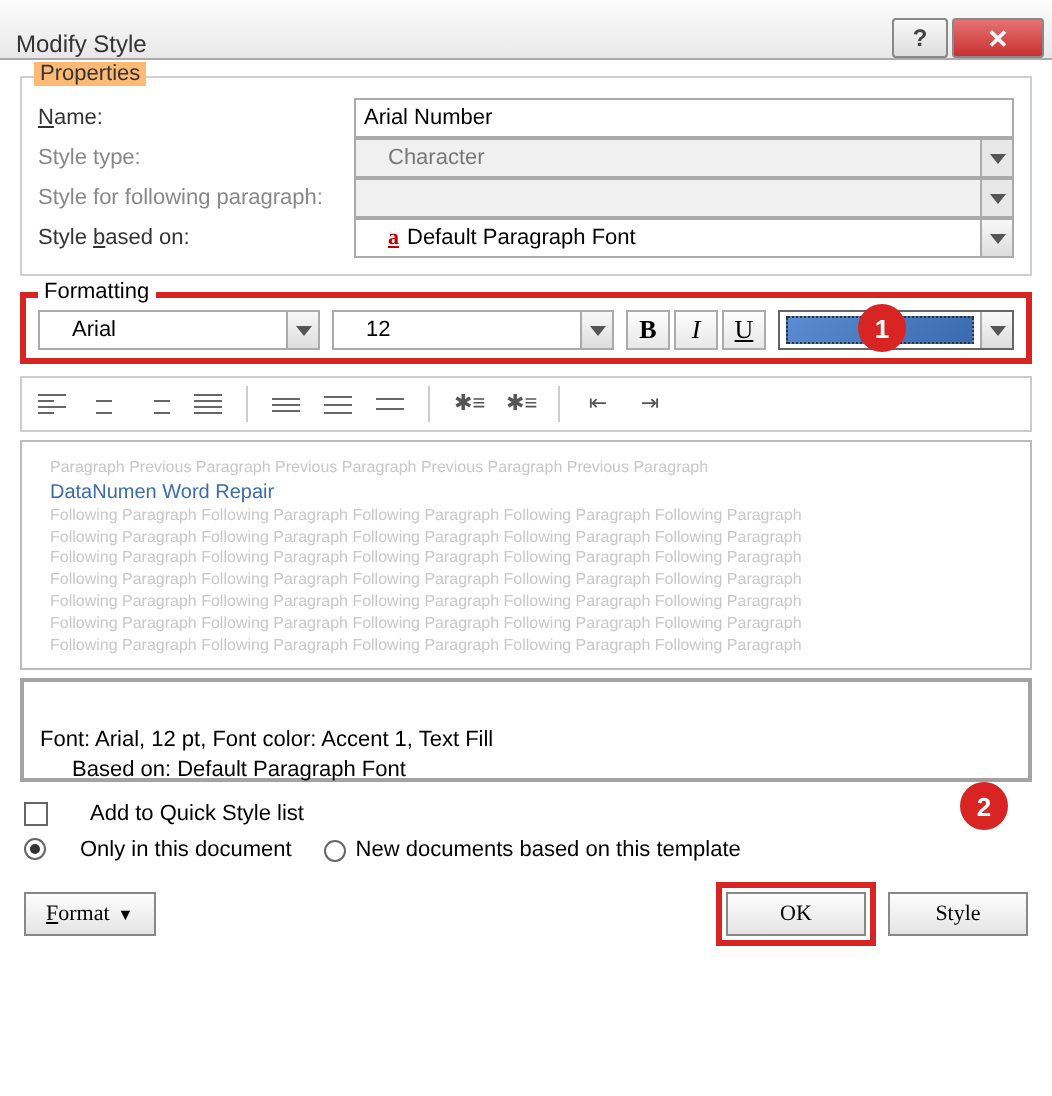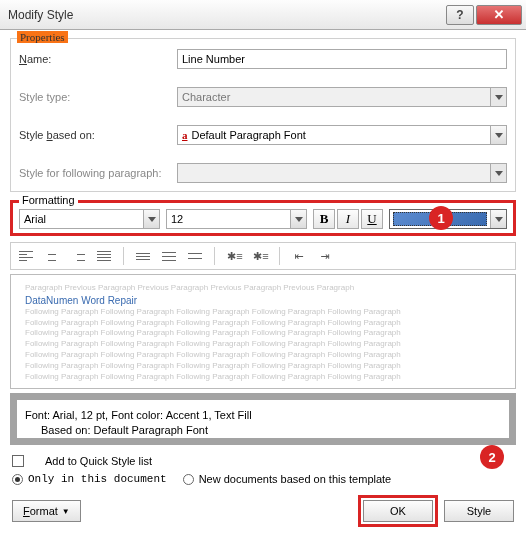--- a/index.html
+++ b/index.html
@@ -1,40 +1,40 @@
 <!DOCTYPE html>
 <html><head>
 <meta charset="utf-8">
 <style>
 * { box-sizing: border-box; margin: 0; padding: 0; }
 body { font-family: "Segoe UI", Tahoma, sans-serif; font-size: 11px; background: #fff; width: 526px; height: 548px; overflow: hidden; }
 
 
-.titlebar { height: 30px; background: linear-gradient(#fdfdfd, #e8e8e8); border-bottom: 1px solid #aaa; display: flex; align-items: center; padding: 0 4px 0 8px; }
+.titlebar { height: 30px; background: linear-gradient(#fdfdfd, #e8e8e8); border-bottom: 1px solid #aaa; display: flex; align-items: flex-end; padding: 0 4px 0 8px; }
 .titlebar-title { flex: 1; color: #333; font-size: 12px; }
 .titlebar-btns { display: flex; gap: 2px; }
 .tb-btn { width: 28px; height: 20px; border: 1px solid #888; border-radius: 2px; display: flex; align-items: center; justify-content: center; font-size: 12px; }
 .tb-help { background: linear-gradient(#f8f8f8, #ddd); color: #444; font-weight:bold; }
 .tb-close { width: 46px; background: linear-gradient(#e57373, #c93030); color: #fff; font-weight: bold; font-size: 13px; }
 
 .content { padding: 8px 10px; }
 
 
 .group { border: 1px solid #d0d0d0; padding: 10px 8px 8px; margin-bottom: 8px; position: relative; }
-.group-lbl { position: absolute; top: -8px; left: 6px; background: #f97316; padding: 0 3px; color: #333; font-family: Liberation Serif, serif; }
-
-.row { display: flex; align-items: center; margin-bottom: 18px; }
+.group-lbl { position: absolute; top: -8px; left: 6px; background: #fdba74; padding: 0 3px; color: #333; }
+
+.row { display: flex; align-items: center; margin-bottom: 0; }
 .row-lbl { width: 158px; color: #333; }
 .row-lbl.disabled { color: #888; }
 .row-lbl u { text-decoration: underline; }
 
 .tfield { flex: 1; height: 20px; border: 1px solid #aaa; background: #fff; padding: 2px 4px; font-size: 11px; display: flex; align-items: center; }
 .combo { flex: 1; height: 20px; border: 1px solid #aaa; background: #fff; display: flex; align-items: center; }
 .combo.disabled { background: #f0f0f0; color: #777; }
-.combo-txt { flex: 1; padding: 0 4px; display: flex; align-items: center; gap: 4px; }
+.combo-txt { flex: 1; padding: 0 16px; display: flex; align-items: center; gap: 4px; }
 .combo-arrow { width: 16px; height: 100%; border-left: 1px solid #aaa; background: linear-gradient(#f8f8f8,#ddd); display:flex; align-items:center; justify-content:center; }
 .combo-arrow.disabled { background:#e8e8e8; }
 .dn { width:0; height:0; border-left:4px solid transparent; border-right:4px solid transparent; border-top:5px solid #555; }
 
 .red-a { color: #c00000; font-weight: bold; font-family: Georgia, serif; text-decoration: underline; font-size: 11px; }
 
 
 .fmt-wrap { border: 3px solid #d92424; padding: 6px 6px 4px; margin-bottom: 6px; position: relative; }
 .fmt-lbl { position: absolute; top: -9px; left: 6px; background: #fff; padding: 0 3px; }
 .fmt-row { display: flex; align-items: center; gap: 6px; }
@@ -58,32 +58,32 @@
 .ln.s { width:60%; }
 .sep { width:1px; height:18px; background:#ccc; margin:0 4px; }
 .spacing-ico { font-size:11px; color:#555; text-align:center; line-height:1; }
 
 
 .preview { border:1px solid #bbb; height:115px; padding: 8px 14px; background:#fff; overflow:hidden; margin-bottom:4px; }
 .pv-line { font-size: 8px; color: #c8c8c8; line-height: 1.35; white-space: nowrap; }
 .pv-sample { font-family: Arial,sans-serif; font-size: 10px; color: #3a6bb0; margin: 1px 0; }
 
 
-.desc { border:7px solid #a3a3a3; padding: 8px 8px; height:52px; margin-bottom:10px; font-size:11px; line-height:1.4; }
+.desc { border:2px solid #a3a3a3; padding: 22px 8px; height:52px; margin-bottom:10px; font-size:11px; line-height:1.4; }
 
 
 .bottom { padding: 0 2px; }
 .chk-row { display:flex; align-items:center; gap:21px; margin-bottom:6px; }
 .chk { width:12px; height:12px; border:1px solid #666; background:#fff; }
 .radio-row { display:flex; align-items:center; gap:16px; margin-bottom:10px; position:relative; }
 .rad { width:11px; height:11px; border:1px solid #666; border-radius:50%; display:flex; align-items:center; justify-content:center; }
 .rad.on::after { content:''; width:5px; height:5px; background:#333; border-radius:50%; }
 
 
-.footer { display:flex; align-items:center; gap:6px; }
+.footer { display:flex; align-items:center; gap:6px;font-family:Liberation Serif, serif; }
 .btn { height:22px; padding: 0 10px; border:1px solid #888; background:linear-gradient(#fdfdfd,#e4e4e4); display:flex; align-items:center; gap:4px; font-size:11px; }
 .spacer { flex:1; }
 .ok-wrap { border:3px solid #d92424; padding:2px; position:relative; }
 .ok-wrap .btn { width:70px; justify-content:center;text-align:right; }
 .callout2 { position:absolute; top:-28px; right:10px; }
 .cancel-btn { width:70px; justify-content:center; }
 </style>
 </head>
 <body>
 
@@ -96,56 +96,56 @@
 </div>
 
 <div class="content">
 
   <div class="group">
     <div class="group-lbl">Properties</div>
 
     <div class="row">
       <div class="row-lbl"><u>N</u>ame:</div>
       <div class="tfield">
-          <span>Line Number</span>
+          <span>Arial Number</span>
         </div>
     </div>
 
     <div class="row">
       <div class="row-lbl disabled">Style type:</div>
       <div class="combo disabled">
         <div class="combo-txt">Character</div>
+        <div class="combo-arrow disabled">
+            <div class="dn"></div>
+          </div>
+      </div>
+    </div>
+
+    <div class="row" style="margin-bottom:0;">
+      <div class="row-lbl disabled">Style for following paragraph:</div>
+      <div class="combo disabled">
+        <div class="combo-txt"></div>
         <div class="combo-arrow disabled">
             <div class="dn"></div>
           </div>
       </div>
     </div>
 
     <div class="row">
       <div class="row-lbl">Style <u>b</u>ased on:</div>
       <div class="combo">
         <div class="combo-txt">
             <span class="red-a">a</span>
             <span>Default Paragraph Font</span>
           </div>
         <div class="combo-arrow">
             <div class="dn"></div>
           </div>
       </div>
     </div>
-
-    <div class="row" style="margin-bottom:0;">
-      <div class="row-lbl disabled">Style for following paragraph:</div>
-      <div class="combo disabled">
-        <div class="combo-txt"></div>
-        <div class="combo-arrow disabled">
-            <div class="dn"></div>
-          </div>
-      </div>
-    </div>
   </div>
 
   <div class="fmt-wrap">
     <div class="fmt-lbl">Formatting</div>
     <div class="fmt-row">
       <div class="combo fmt-font">
         <div class="combo-txt">Arial</div>
         <div class="combo-arrow">
             <div class="dn"></div>
           </div>
@@ -235,21 +235,21 @@
     <div>Font: Arial, 12 pt, Font color: Accent 1, Text Fill</div>
     <div style="padding-left:16px;">Based on: Default Paragraph Font</div>
   </div>
 
   <div class="bottom">
     <div class="chk-row">
       <div class="chk"></div>
       <span>Add to Quick Style list</span>
     </div>
     <div class="radio-row">
-      <div style="display:flex;align-items:center;gap:5px;font-family:Liberation Mono, monospace;">
+      <div style="display:flex;align-items:flex-start;gap:17px;">
         <div class="rad on"></div>
         <span>Only in this document</span>
       </div>
       <div style="display:flex;align-items:flex-end;gap:5px;">
         <div class="rad"></div>
         <span>New documents based on this template</span>
       </div>
       <div class="callout callout2">2</div>
     </div>
 

